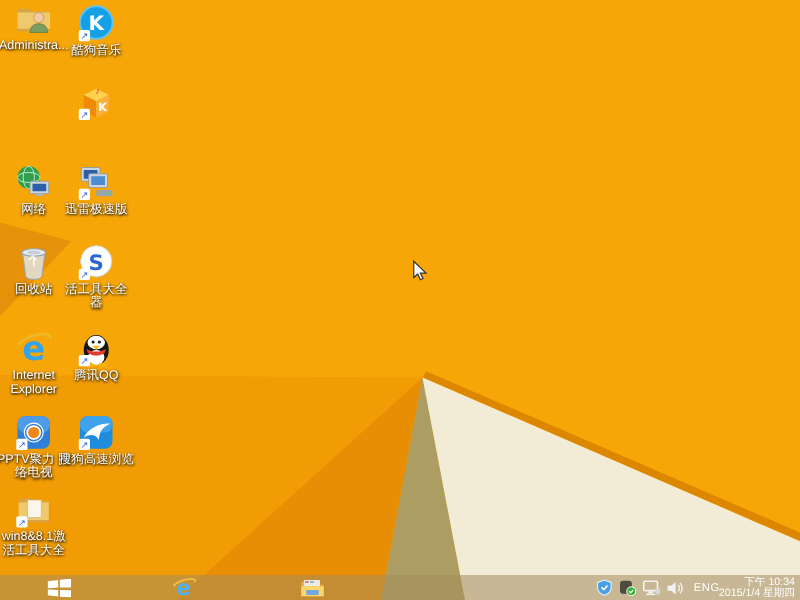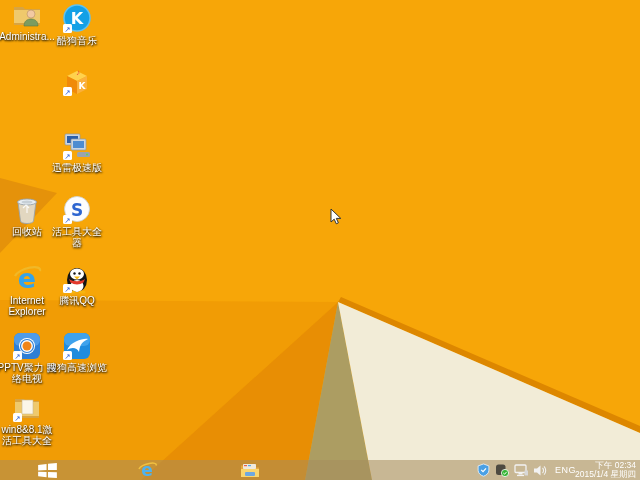--- a/index.html
+++ b/index.html
@@ -74,20 +74,33 @@
         <polygon points="5,9 15,14 15,27 5,22" fill="#F08A0A"></polygon>
         <polygon points="25,9 15,14 15,27 25,22" fill="#FBB03B"></polygon>
         <text x="20" y="22" font-size="9" font-weight="bold" fill="#fff" text-anchor="middle" font-family="DejaVu Sans">K</text>
         <text x="16" y="8" font-size="8" fill="#E8483B" text-anchor="middle">♪</text>
         <rect x="1" y="20" width="9" height="9" rx="1.5" fill="#fff"></rect>
         <text x="5.5" y="27.5" font-size="7.5" fill="#2B5FD6" text-anchor="middle">↗</text>
       </svg>
     </div>
   </div>
 
+  <div class="icon-cell" style="left:0px;top:131px">
+    <div class="glyph">
+      <svg width="30" height="30" viewBox="0 0 30 30">
+        <circle cx="11" cy="11" r="9" fill="#2E9E4F"></circle>
+        <ellipse cx="11" cy="11" rx="4.5" ry="9" fill="none" stroke="#BFE8C8" stroke-width=".8"></ellipse>
+        <ellipse cx="11" cy="11" rx="9" ry="4" fill="none" stroke="#BFE8C8" stroke-width=".8"></ellipse>
+        <rect x="12" y="14" width="15" height="10" rx="1" fill="#CBD6E0" stroke="#8A98A6" stroke-width=".7"></rect>
+        <rect x="14" y="16" width="11" height="6" fill="#2C5FA8"></rect>
+        <rect x="17" y="24" width="5" height="2" fill="#AAB6C2"></rect>
+      </svg>
+    </div>
+    <span class="icon-label">网络</span>
+  </div>
 
   <div class="icon-cell" style="left:50px;top:131px">
     <div class="glyph">
       <svg width="30" height="30" viewBox="0 0 30 30">
         <rect x="3" y="3" width="15" height="11" rx="1" fill="#CBD6E0" stroke="#8A98A6" stroke-width=".7"></rect>
         <rect x="5" y="5" width="11" height="7" fill="#2C5FA8"></rect>
         <rect x="9" y="8" width="15" height="11" rx="1" fill="#CBD6E0" stroke="#8A98A6" stroke-width=".7"></rect>
         <rect x="11" y="10" width="11" height="7" fill="#4D8CD0"></rect>
         <rect x="15" y="21" width="13" height="5" rx="1.5" fill="#9AA4AE"></rect>
         <circle cx="25" cy="23.5" r="1" fill="#58D858"></circle>
@@ -247,21 +260,21 @@
       <span class="tray-ico">
         <svg width="14" height="13" viewBox="0 0 14 13">
           <polygon points="1,4.5 4,4.5 7.5,1.5 7.5,11.5 4,8.5 1,8.5" fill="#F2F2F2"></polygon>
           <path d="M9.5,4 a3.5,3.5 0 0 1 0,5 M11,2.3 a6,6 0 0 1 0,8.4" stroke="#F2F2F2" stroke-width="1.1" fill="none"></path>
         </svg>
       </span>
       <span id="lang">ENG</span>
     </div>
 
     <div id="clock">
-      <span>下午 02:34</span>
+      <span>下午 10:34</span>
       <span>2015/1/4 星期四</span>
     </div>
   </div>
 
   <svg id="cursor" width="12" height="17" viewBox="0 0 12 17">
     <path d="M1,1 L1,14 L4.2,11.2 L6.3,15.8 L8.4,14.8 L6.3,10.4 L10.8,10.4 Z" fill="#fff" stroke="#333" stroke-width="1"></path>
   </svg>
 
 </div>
 

